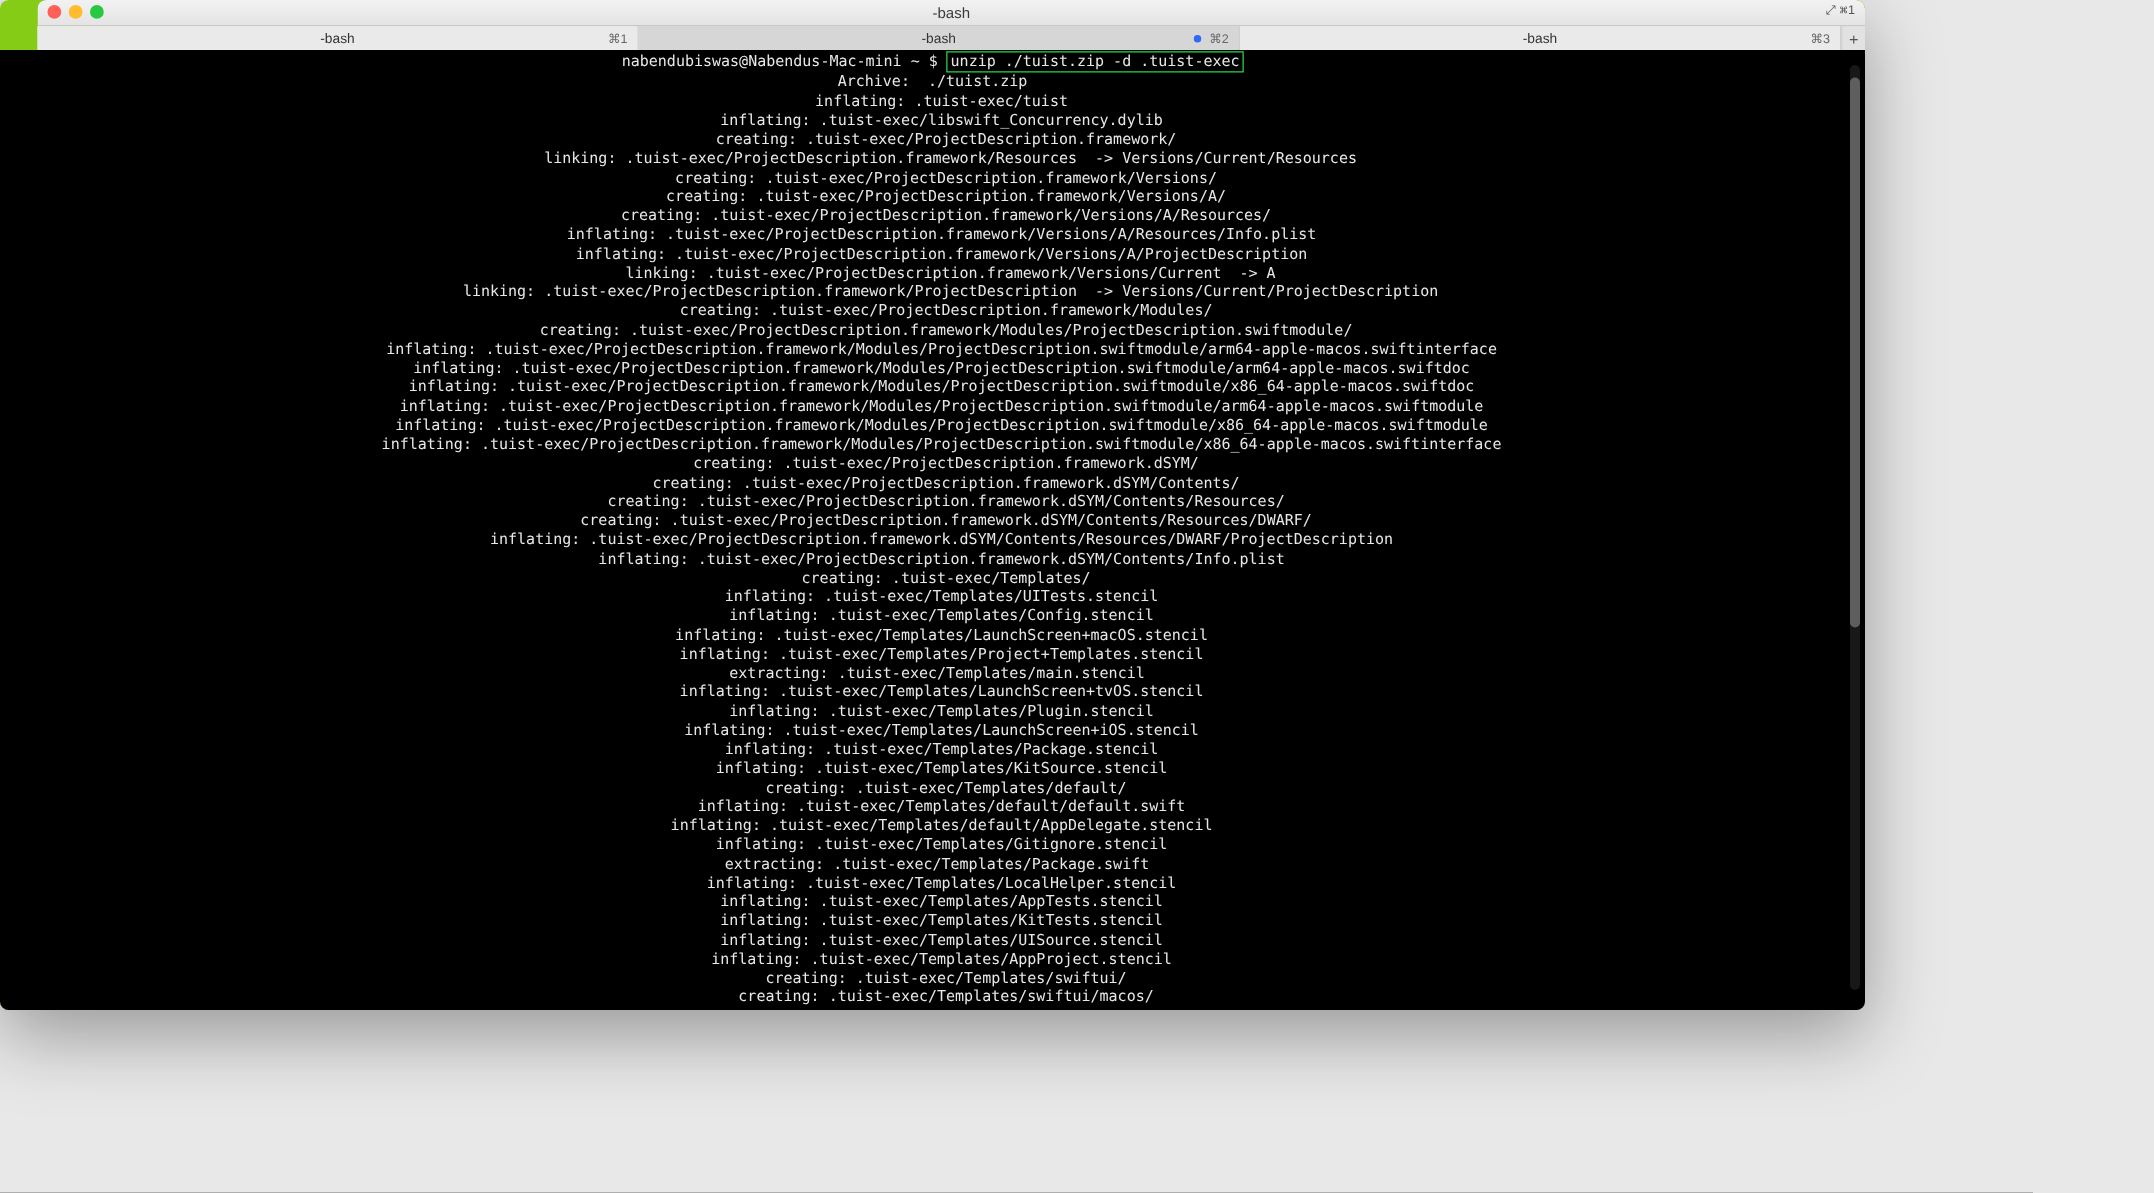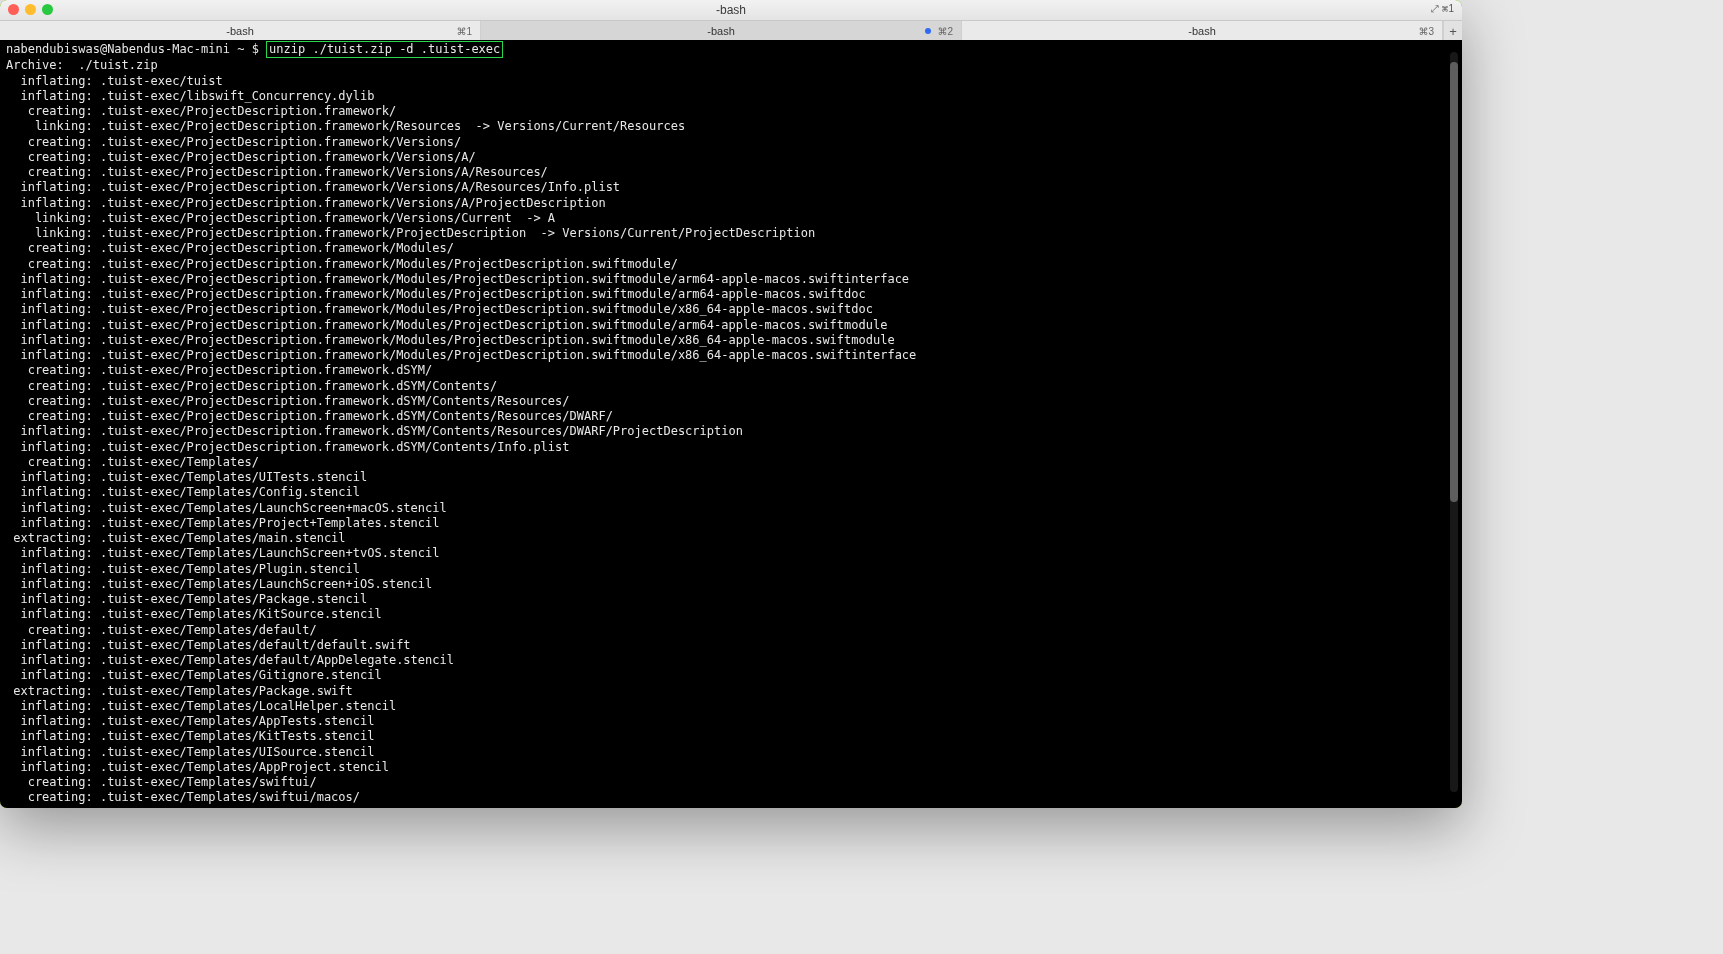--- a/index.html
+++ b/index.html
@@ -14,20 +14,21 @@
   }
   .window {
     width: 1462px;
     height: 808px;
     background: #84cc16;
     border-radius: 7px;
     box-shadow: 0 20px 60px rgba(0,0,0,0.35);
     overflow: hidden;
     position: relative;
     margin: 0;
+    padding-left: 30px;
   }
   .titlebar {
     height: 20px;
     background: linear-gradient(#f2f2f2,#e4e4e4);
     display: flex;
     align-items: center;
     position: relative;
     border-top-left-radius: 7px;
     border-top-right-radius: 7px;
     border-bottom: 1px solid #c8c8c8;
@@ -121,20 +122,21 @@
     right: 0;
     bottom: 0;
     background: #000;
     color: #e8e8e8;
     padding: 1px 6px;
     font-family: Menlo, Monaco, monospace;
     font-size: 12px;
     line-height: 15.25px;
     white-space: pre;
     overflow: hidden;
+    text-align: center;
   }
   .prompt-line {
     display: inline-block;
   }
   .cmd-box {
     display: inline-block;
     border: 1px solid #2bd54c;
     padding: 0 2px;
   }
   .scroll-track {

